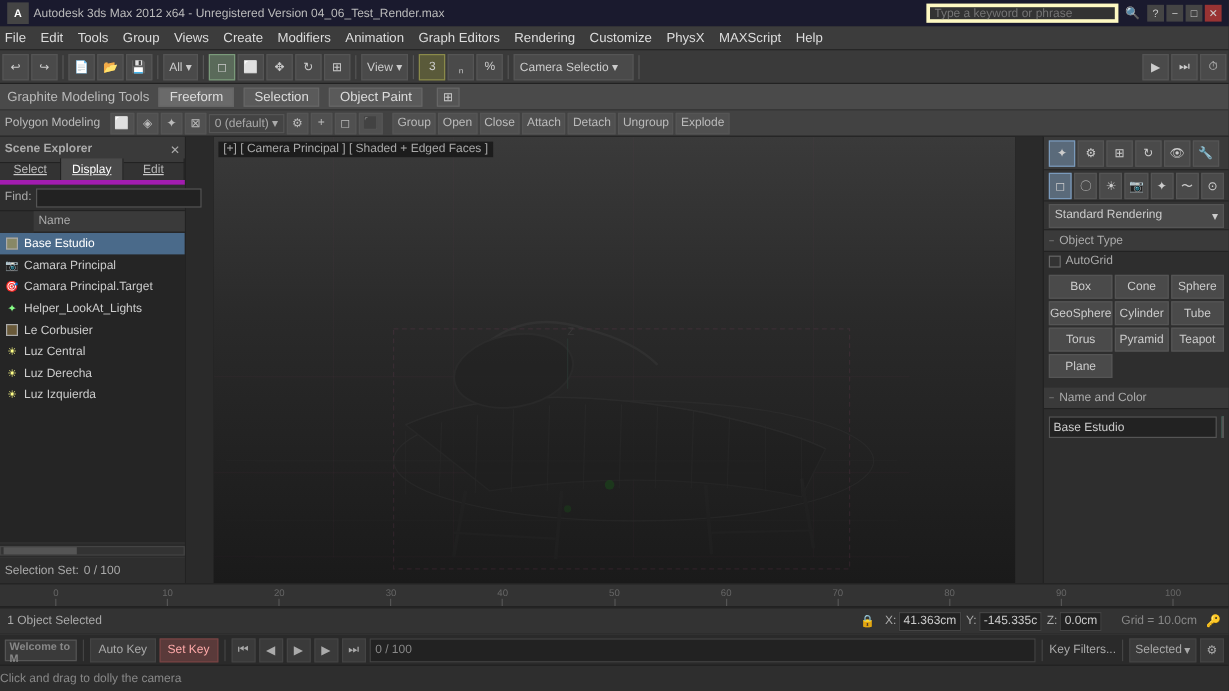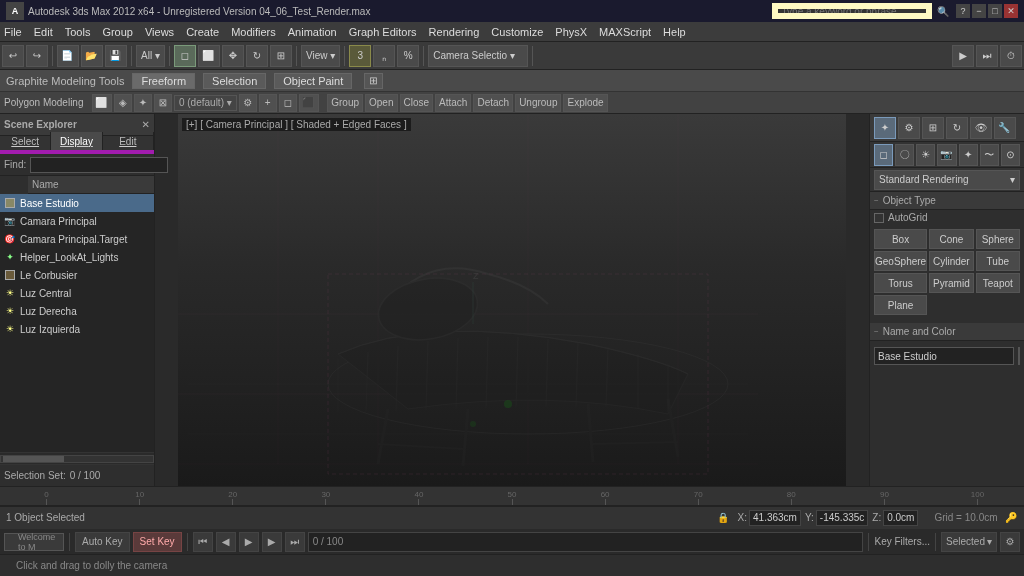--- a/index.html
+++ b/index.html
@@ -7,21 +7,21 @@
 
     
     #titlebar {
       width: 100%; height: 22px; background: #1a1a2e;
       display: flex; align-items: center; justify-content: space-between;
       padding: 0 6px; font-size: 11px; color: #ccc;
     }
     #titlebar .left { display: flex; align-items: center; gap: 4px; }
     #titlebar .left .logo { width: 18px; height: 18px; background: #444; display: flex; align-items: center; justify-content: center; font-weight: bold; font-size: 9px; color: #fff; }
     #titlebar .right { display: flex; align-items: center; gap: 2px; }
-    #titlebar .search-box { background: #333; border: 6px solid #fef9c3; color: #aaa; padding: 1px 4px; font-size: 10px; width: 160px; height: 16px; }
+    #titlebar .search-box { background: #333; border: 3px solid #fef9c3; color: #aaa; padding: 1px 4px; font-size: 10px; width: 160px; height: 16px; }
     #titlebar .win-btn { width: 14px; height: 14px; background: #444; display: flex; align-items: center; justify-content: center; font-size: 9px; cursor: pointer; color: #ccc; }
     #titlebar .win-btn:last-child { background: #933; }
 
     
     #menubar {
       width: 100%; height: 20px; background: #3c3c3c;
       display: flex; align-items: center; padding: 0 4px; gap: 12px;
       font-size: 11px; color: #ddd; border-bottom: 1px solid #222;
     }
     #menubar span { cursor: pointer; }
@@ -178,21 +178,21 @@
       width: 100%; height: 22px; background: #333; display: flex; align-items: center;
       padding: 0 6px; gap: 8px; border-top: 1px solid #222; font-size: 10px; color: #aaa;
     }
     #status-bar .status-left { flex: 1; }
     #status-bar .coords { display: flex; gap: 4px; }
     #status-bar .coord { display: flex; align-items: center; gap: 2px; }
     #status-bar .coord-val { background: #222; border: 1px solid #444; padding: 0 3px; height: 16px; display: flex; align-items: center; font-size: 10px; color: #ccc; }
 
     #bottom-bar {
       width: 100%; height: 22px; background: #2e2e2e; display: flex; align-items: center;
-      padding: 0 16px; gap: 4px; border-top: 1px solid #222;
+      padding: 0 0; gap: 4px; border-top: 1px solid #222;
     }
     #bottom-bar .help-text { flex: 1; font-size: 10px; color: #888; }
 
     
     .object-list::-webkit-scrollbar { width: 6px; }
     .object-list::-webkit-scrollbar-track { background: #222; }
     .object-list::-webkit-scrollbar-thumb { background: #555; }
 
     #left-panel .bottom-scroll {
       height: 12px; background: #2a2a2a; display: flex; align-items: center; border-top: 1px solid #333;
@@ -578,21 +578,21 @@
       <div class="coord">
         <span>Z:</span>
         <div class="coord-val">0.0cm</div>
       </div>
     </div>
     <span style="font-size:10px;color:#888;margin-left:8px;">Grid = 10.0cm</span>
     <span style="font-size:10px;">🔑</span>
   </div>
 
   <div id="anim-controls">
-    <div style="background:#3a3a3a;border:1px solid #555;width:60px;height:18px;display:flex;align-items:center;padding:0 13px;font-size:9px;color:#888;">
+    <div style="background:#3a3a3a;border:1px solid #555;width:60px;height:18px;display:flex;padding:0 3px;font-size:9px;color:#888;font-weight:bold;">
       <span>Welcome to M</span>
     </div>
     <div class="anim-sep"></div>
     <div class="autokey-btn">Auto Key</div>
     <div class="setkey-btn">Set Key</div>
     <div class="anim-sep"></div>
     <div class="anim-btn">⏮</div>
     <div class="anim-btn">◀</div>
     <div class="anim-btn">▶</div>
     <div class="anim-btn">▶</div>

